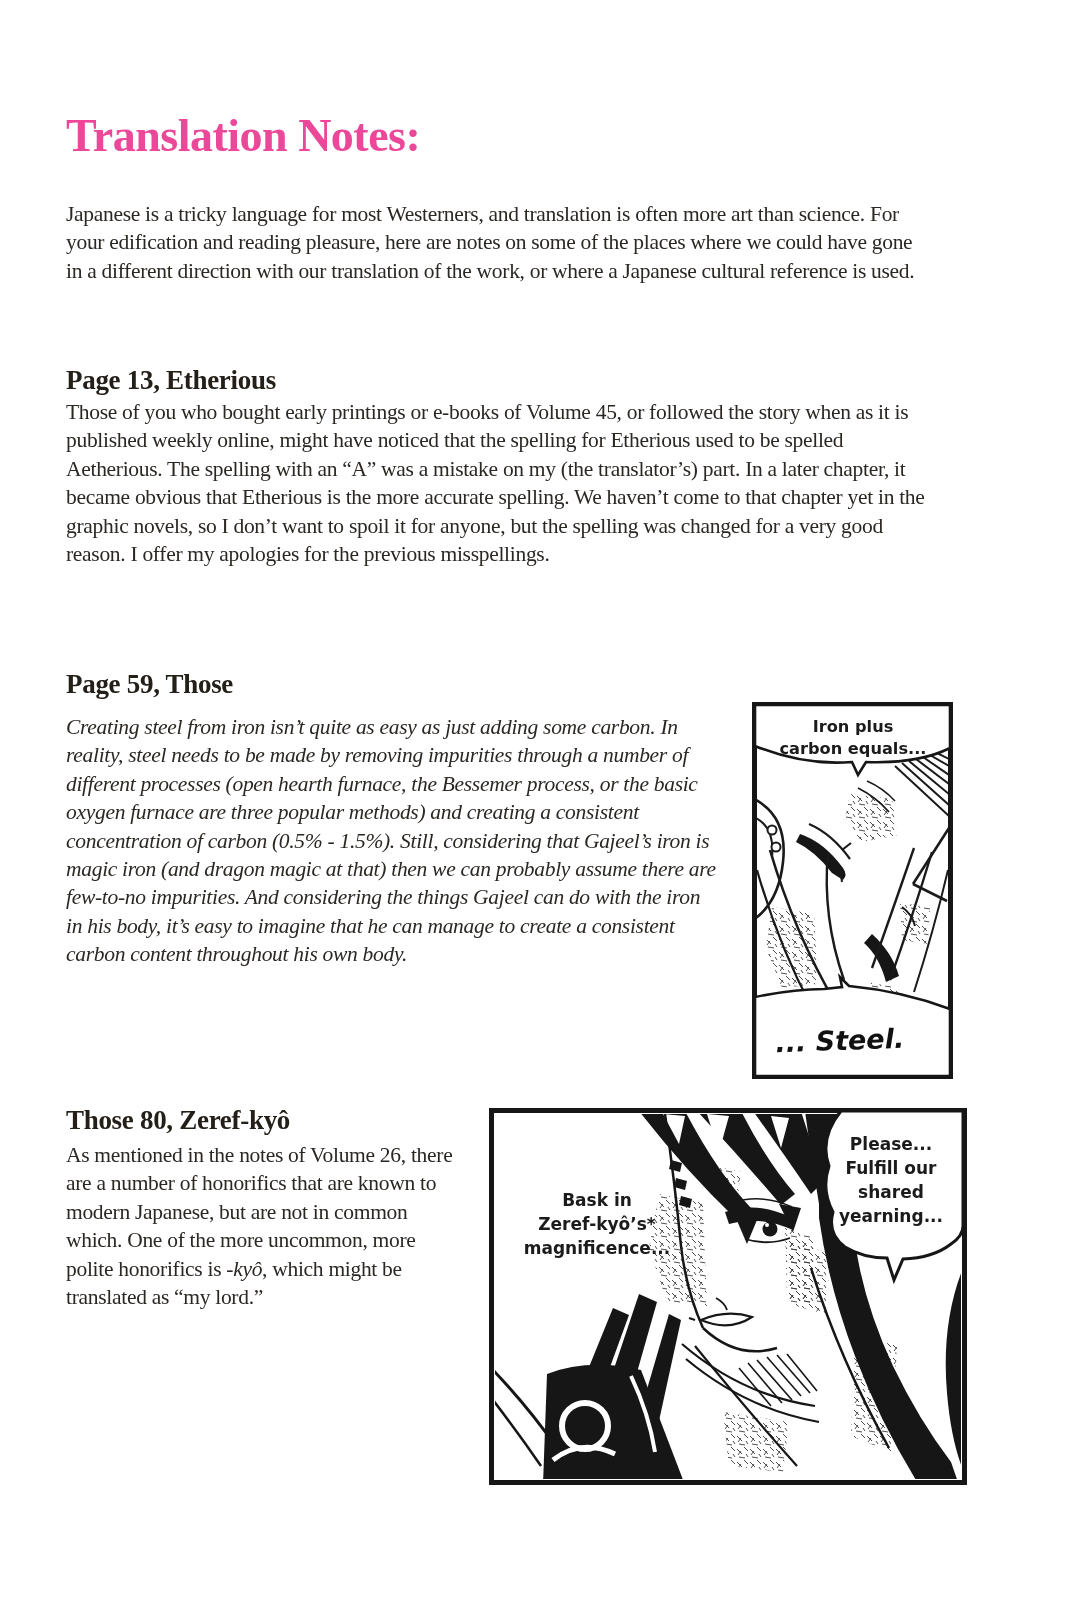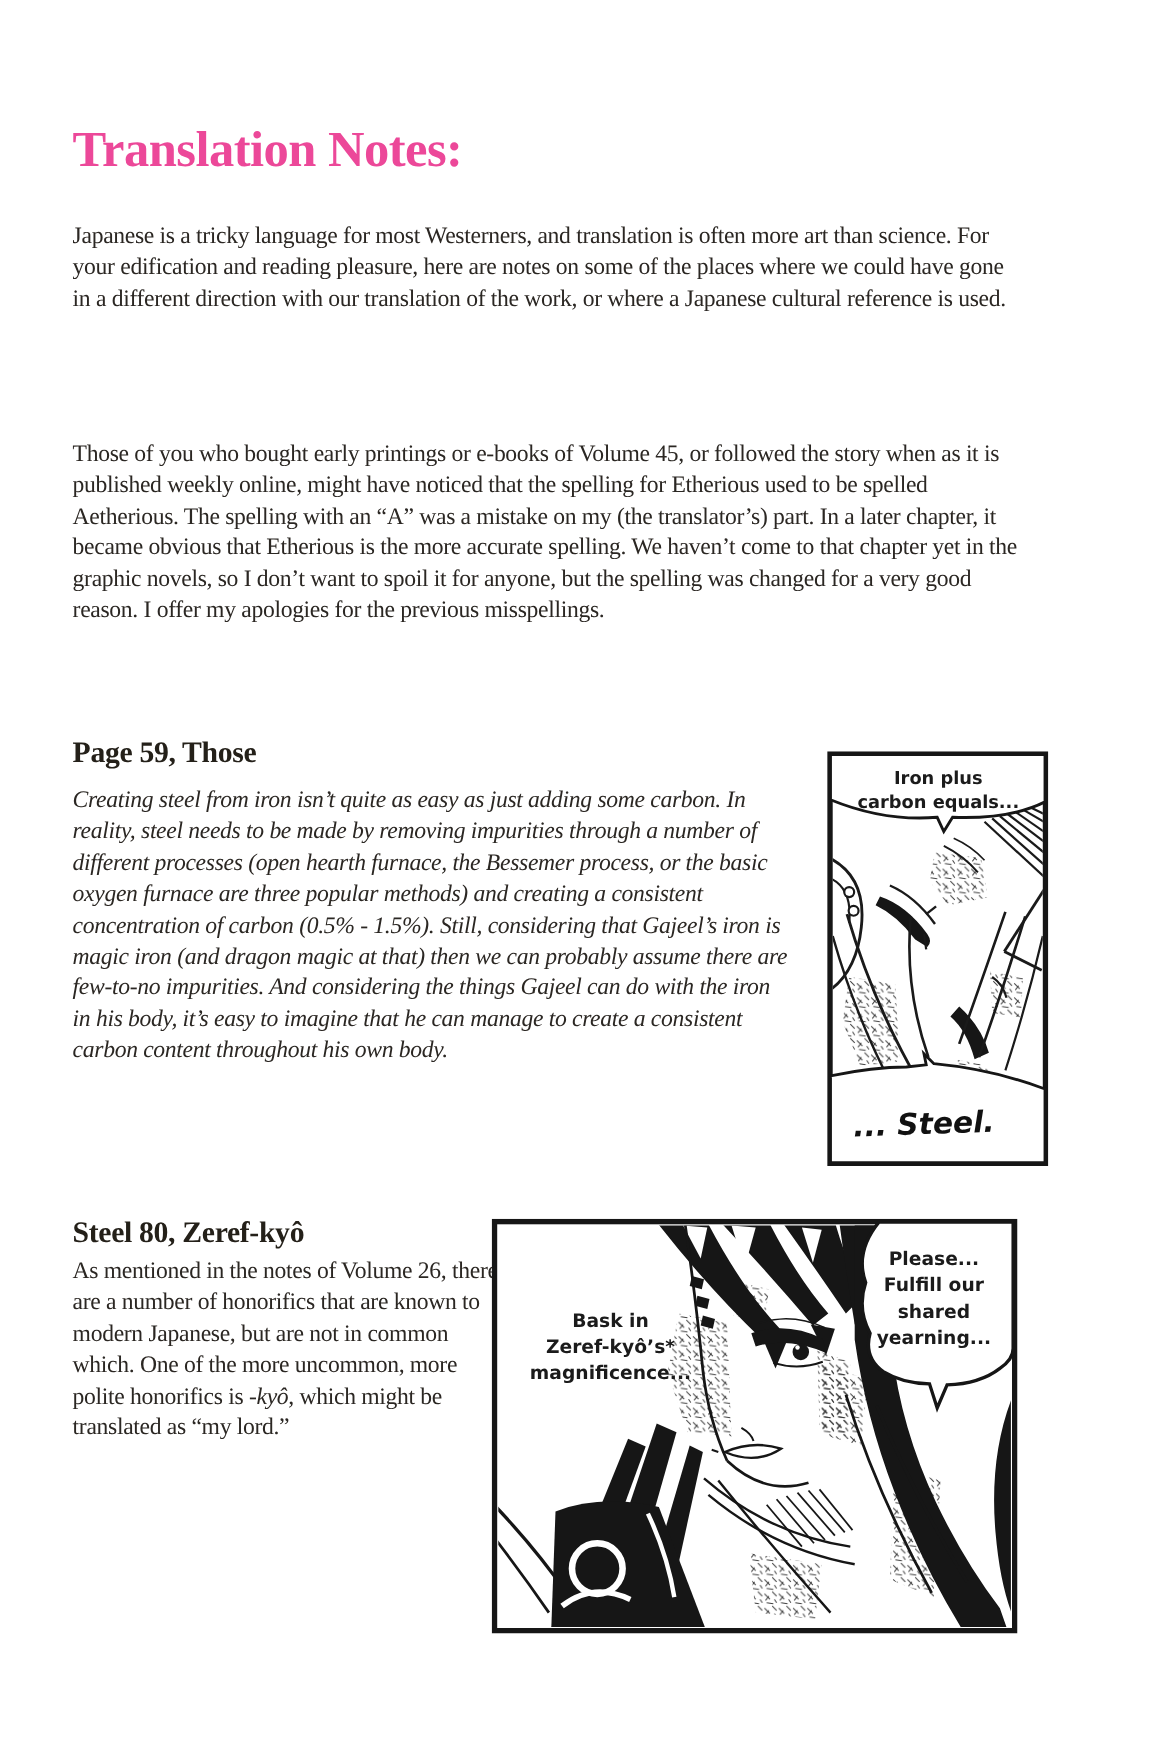--- a/index.html
+++ b/index.html
@@ -50,26 +50,27 @@
 </style>
 </head>
 <body>
 
 <div class="page">
 
   <h1 class="abs title">Translation Notes:</h1>
 
   <p class="abs body-text intro">Japanese is a tricky language for most Westerners, and translation is often more art than science. For your edification and reading pleasure, here are notes on some of the places where we could have gone in a different direction with our transla­tion of the work, or where a Japanese cultural reference is used.</p>
 
+  <h2 class="abs section-heading h-etherious">Page 13, Etherious</h2>
   <p class="abs body-text p-etherious">Those of you who bought early printings or e-books of Volume 45, or followed the story when as it is published weekly online, might have noticed that the spelling for Etherious used to be spelled Aetherious. The spelling with an “A” was a mistake on my (the translator’s) part. In a later chapter, it became obvious that Etherious is the more accurate spelling. We haven’t come to that chapter yet in the graphic novels, so I don’t want to spoil it for anyone, but the spelling was changed for a very good reason. I offer my apologies for the previous misspellings.</p>
 
   <h2 class="abs section-heading h-steel">Page 59, Those</h2>
   <p class="abs body-text p-steel">Creating steel from iron isn’t quite as easy as just adding some carbon. In reality, steel needs to be made by removing impuri­ties through a number of different processes (open hearth furnace, the Bessemer process, or the basic oxygen furnace are three popular methods) and creating a consistent concentra­tion of carbon (0.5% - 1.5%). Still, considering that Gajeel’s iron is magic iron (and dragon magic at that) then we can probably assume there are few-to-no impurities. And considering the things Gajeel can do with the iron in his body, it’s easy to imag­ine that he can manage to create a consistent carbon content throughout his own body.</p>
 
-  <div class="panel" style="left:752px;top:683px;width:201px;height:377px;">
+  <div class="panel" style="left:752px;top:702px;width:201px;height:377px;">
     <svg width="201" height="377" viewBox="0 0 201 377">
       <defs>
         <pattern id="xh1" width="13" height="13" patternUnits="userSpaceOnUse">
           <path d="M1,3 L6,8 M8,1 L12,5 M3,11 L9,12 M10,8 L12,11 M5,5 L2,9" stroke="#3a3a3a" stroke-width="0.9" fill="none"></path>
         </pattern>
         <clipPath id="clipSteel">
             <rect x="5" y="5" width="191" height="367"></rect>
           </clipPath>
       </defs>
       <rect x="2.5" y="2.5" width="196" height="372" fill="#ffffff" stroke="#161616" stroke-width="5"></rect>
@@ -121,24 +122,24 @@
 
       <path d="M3,3 L198,3 L198,46 Q166,62 114,60 L106,73 L100,60 Q52,64 3,44 Z" fill="#ffffff" stroke="#161616" stroke-width="2.6"></path>
       <text class="bubble-text" x="101" y="30" font-size="16.2" text-anchor="middle">Iron plus</text>
       <text class="bubble-text" x="101" y="52" font-size="16.2" text-anchor="middle">carbon equals...</text>
 
       <path d="M3,374 L3,295 Q42,287 72,287 L90,285 L88,275 L97,284 Q150,289 198,307 L198,374 Z" fill="#ffffff" stroke="#161616" stroke-width="2.6"></path>
       <text class="caption-text" x="88" y="348" font-size="27" text-anchor="middle" transform="rotate(-2 88 344)">... Steel.</text>
     </svg>
   </div>
 
-  <h2 class="abs section-heading h-zeref">Steel 80, Zeref-kyô</h2>
+  <h2 class="abs section-heading h-zeref">Those 80, Zeref-kyô</h2>
   <p class="abs body-text p-zeref"><span>As mentioned in the notes of Vol­ume 26, there are a number of hon­orifics that are known to modern Japanese, but are not in common which. One of the more uncommon, more polite honorifics is </span><em>-kyô</em><span>, which might be translated as “my lord.”</span></p>
 
-  <div class="panel" style="left:447px;top:1108px;width:478px;height:443px;">
+  <div class="panel" style="left:489px;top:1108px;width:478px;height:443px;">
     <svg width="478" height="377" viewBox="0 0 478 377">
       <defs>
         <pattern id="xh2" width="13" height="13" patternUnits="userSpaceOnUse">
           <path d="M1,3 L6,8 M8,1 L12,5 M3,11 L9,12 M10,8 L12,11 M5,5 L2,9" stroke="#3a3a3a" stroke-width="0.9" fill="none"></path>
         </pattern>
         <clipPath id="clipZeref">
             <rect x="6" y="6" width="466" height="365"></rect>
           </clipPath>
       </defs>
       <rect x="2.5" y="2.5" width="473" height="372" fill="#ffffff" stroke="#161616" stroke-width="5"></rect>

